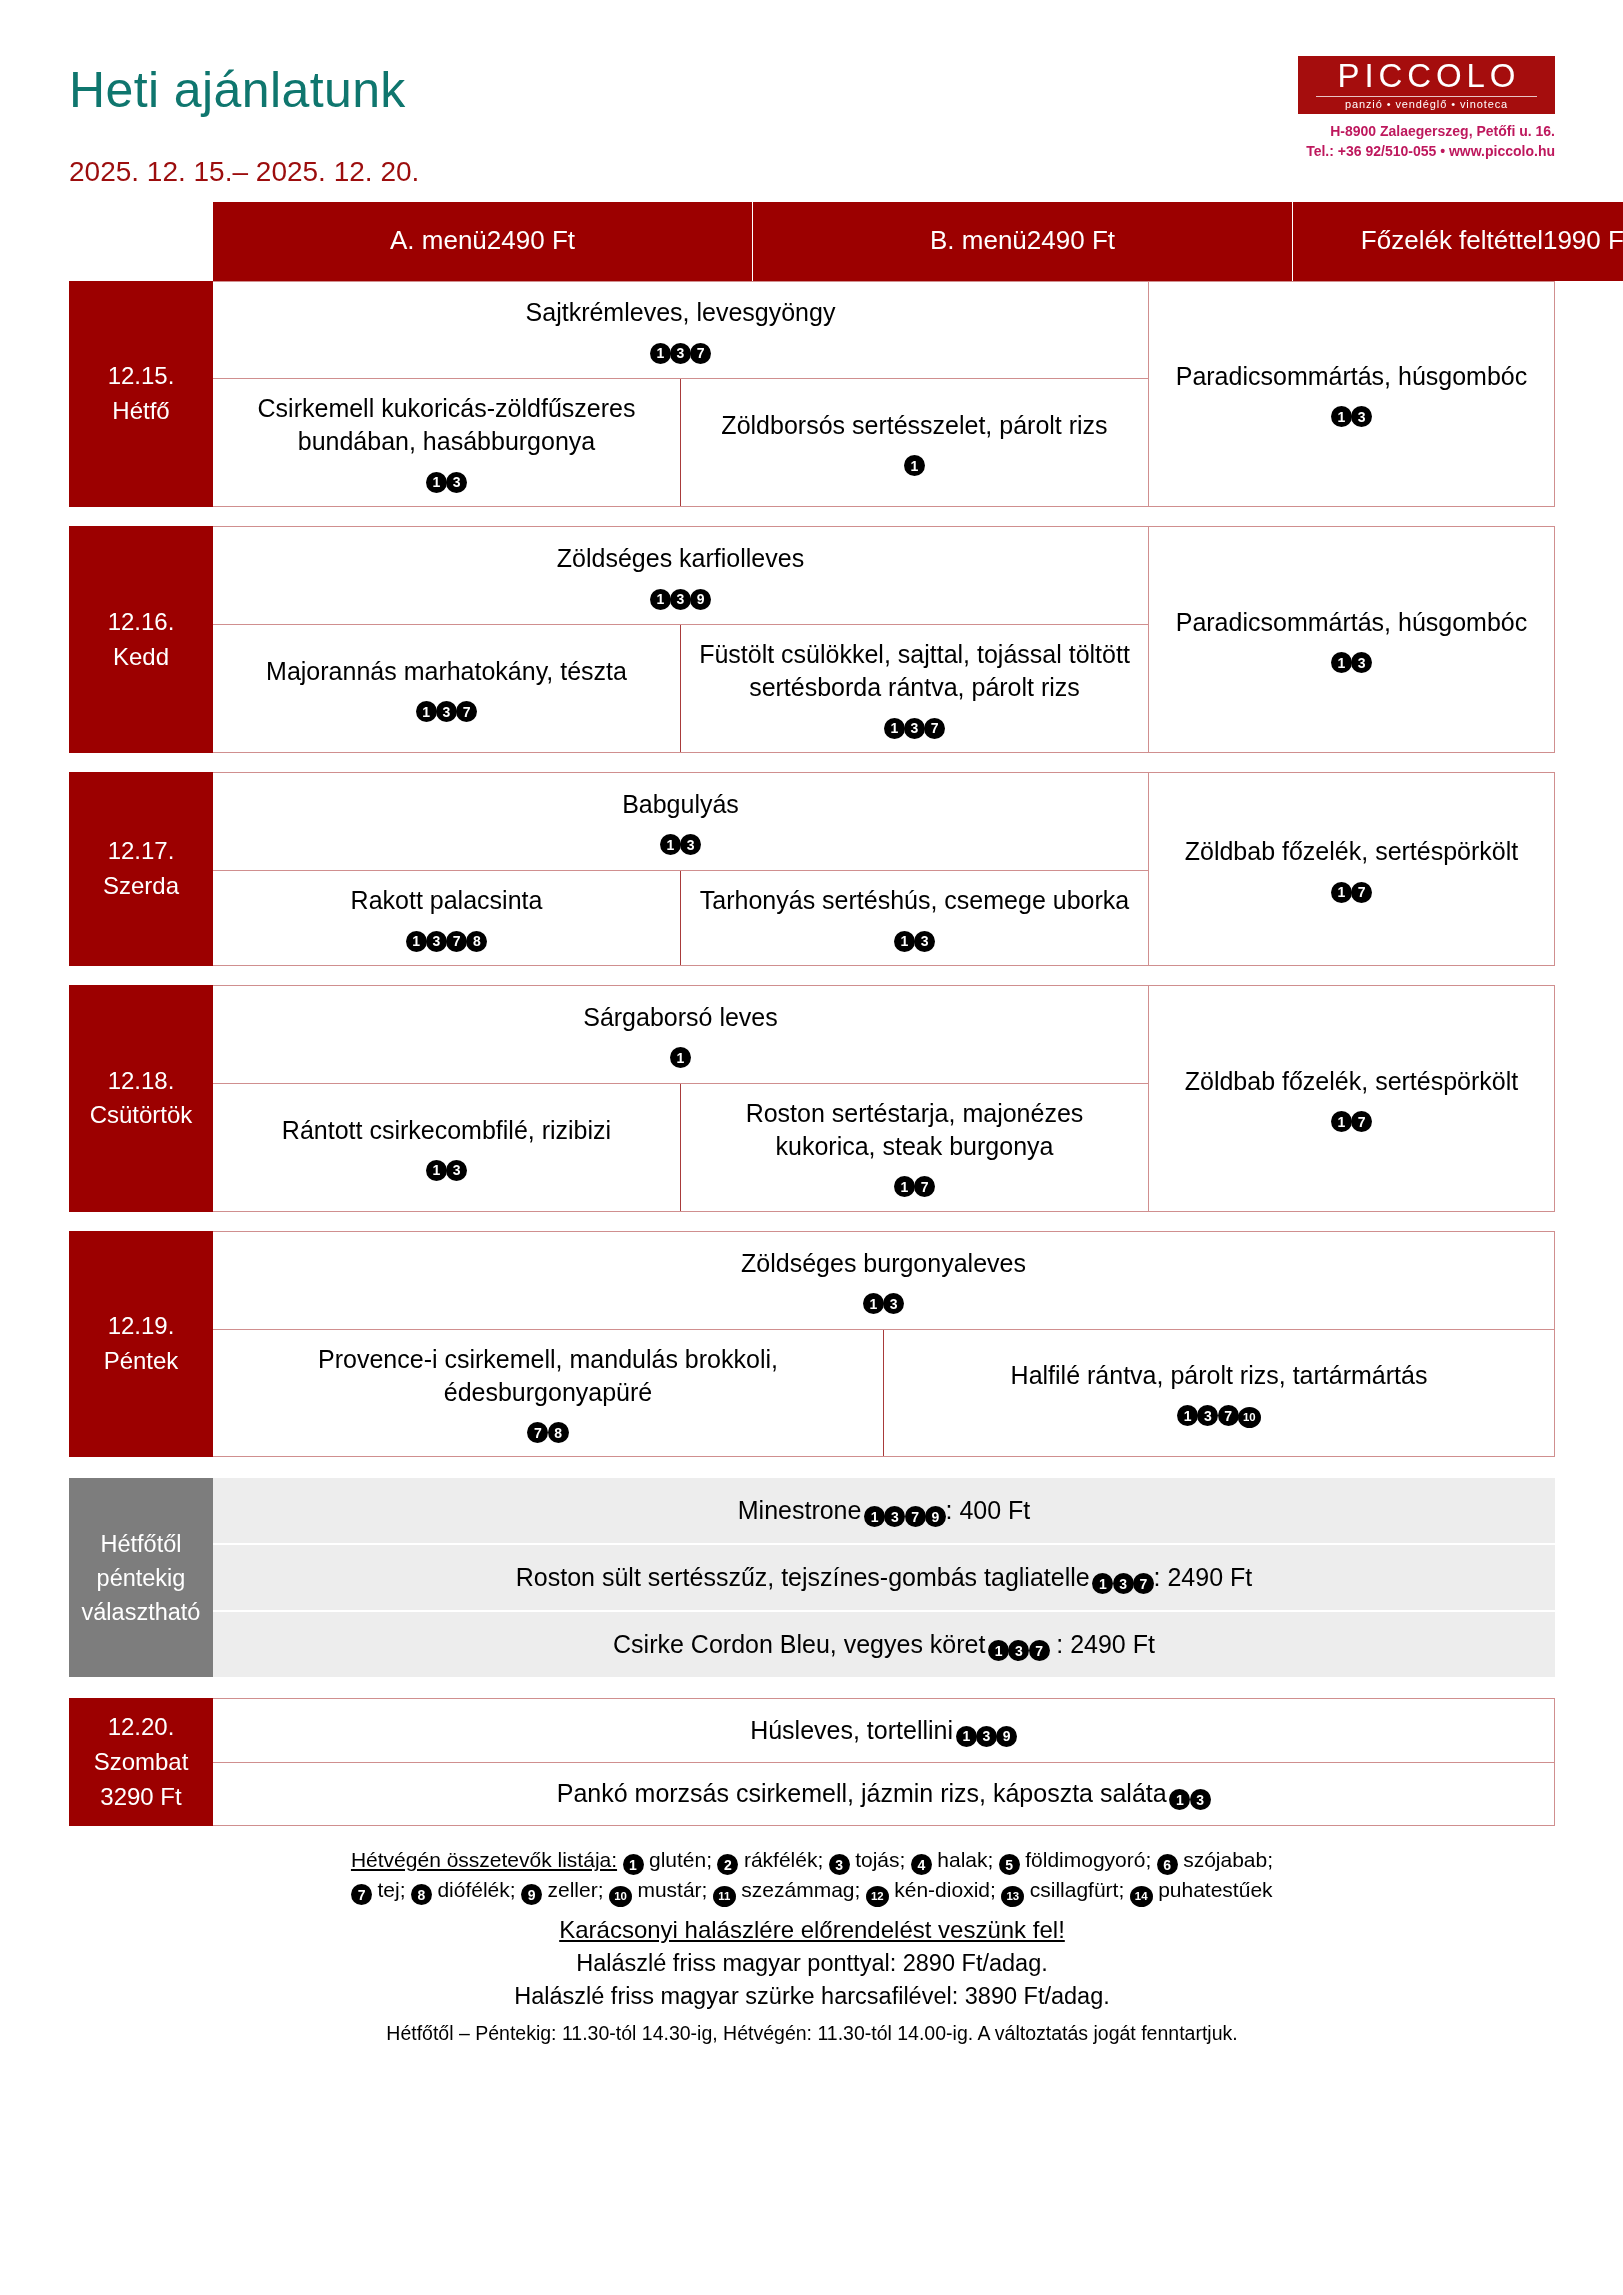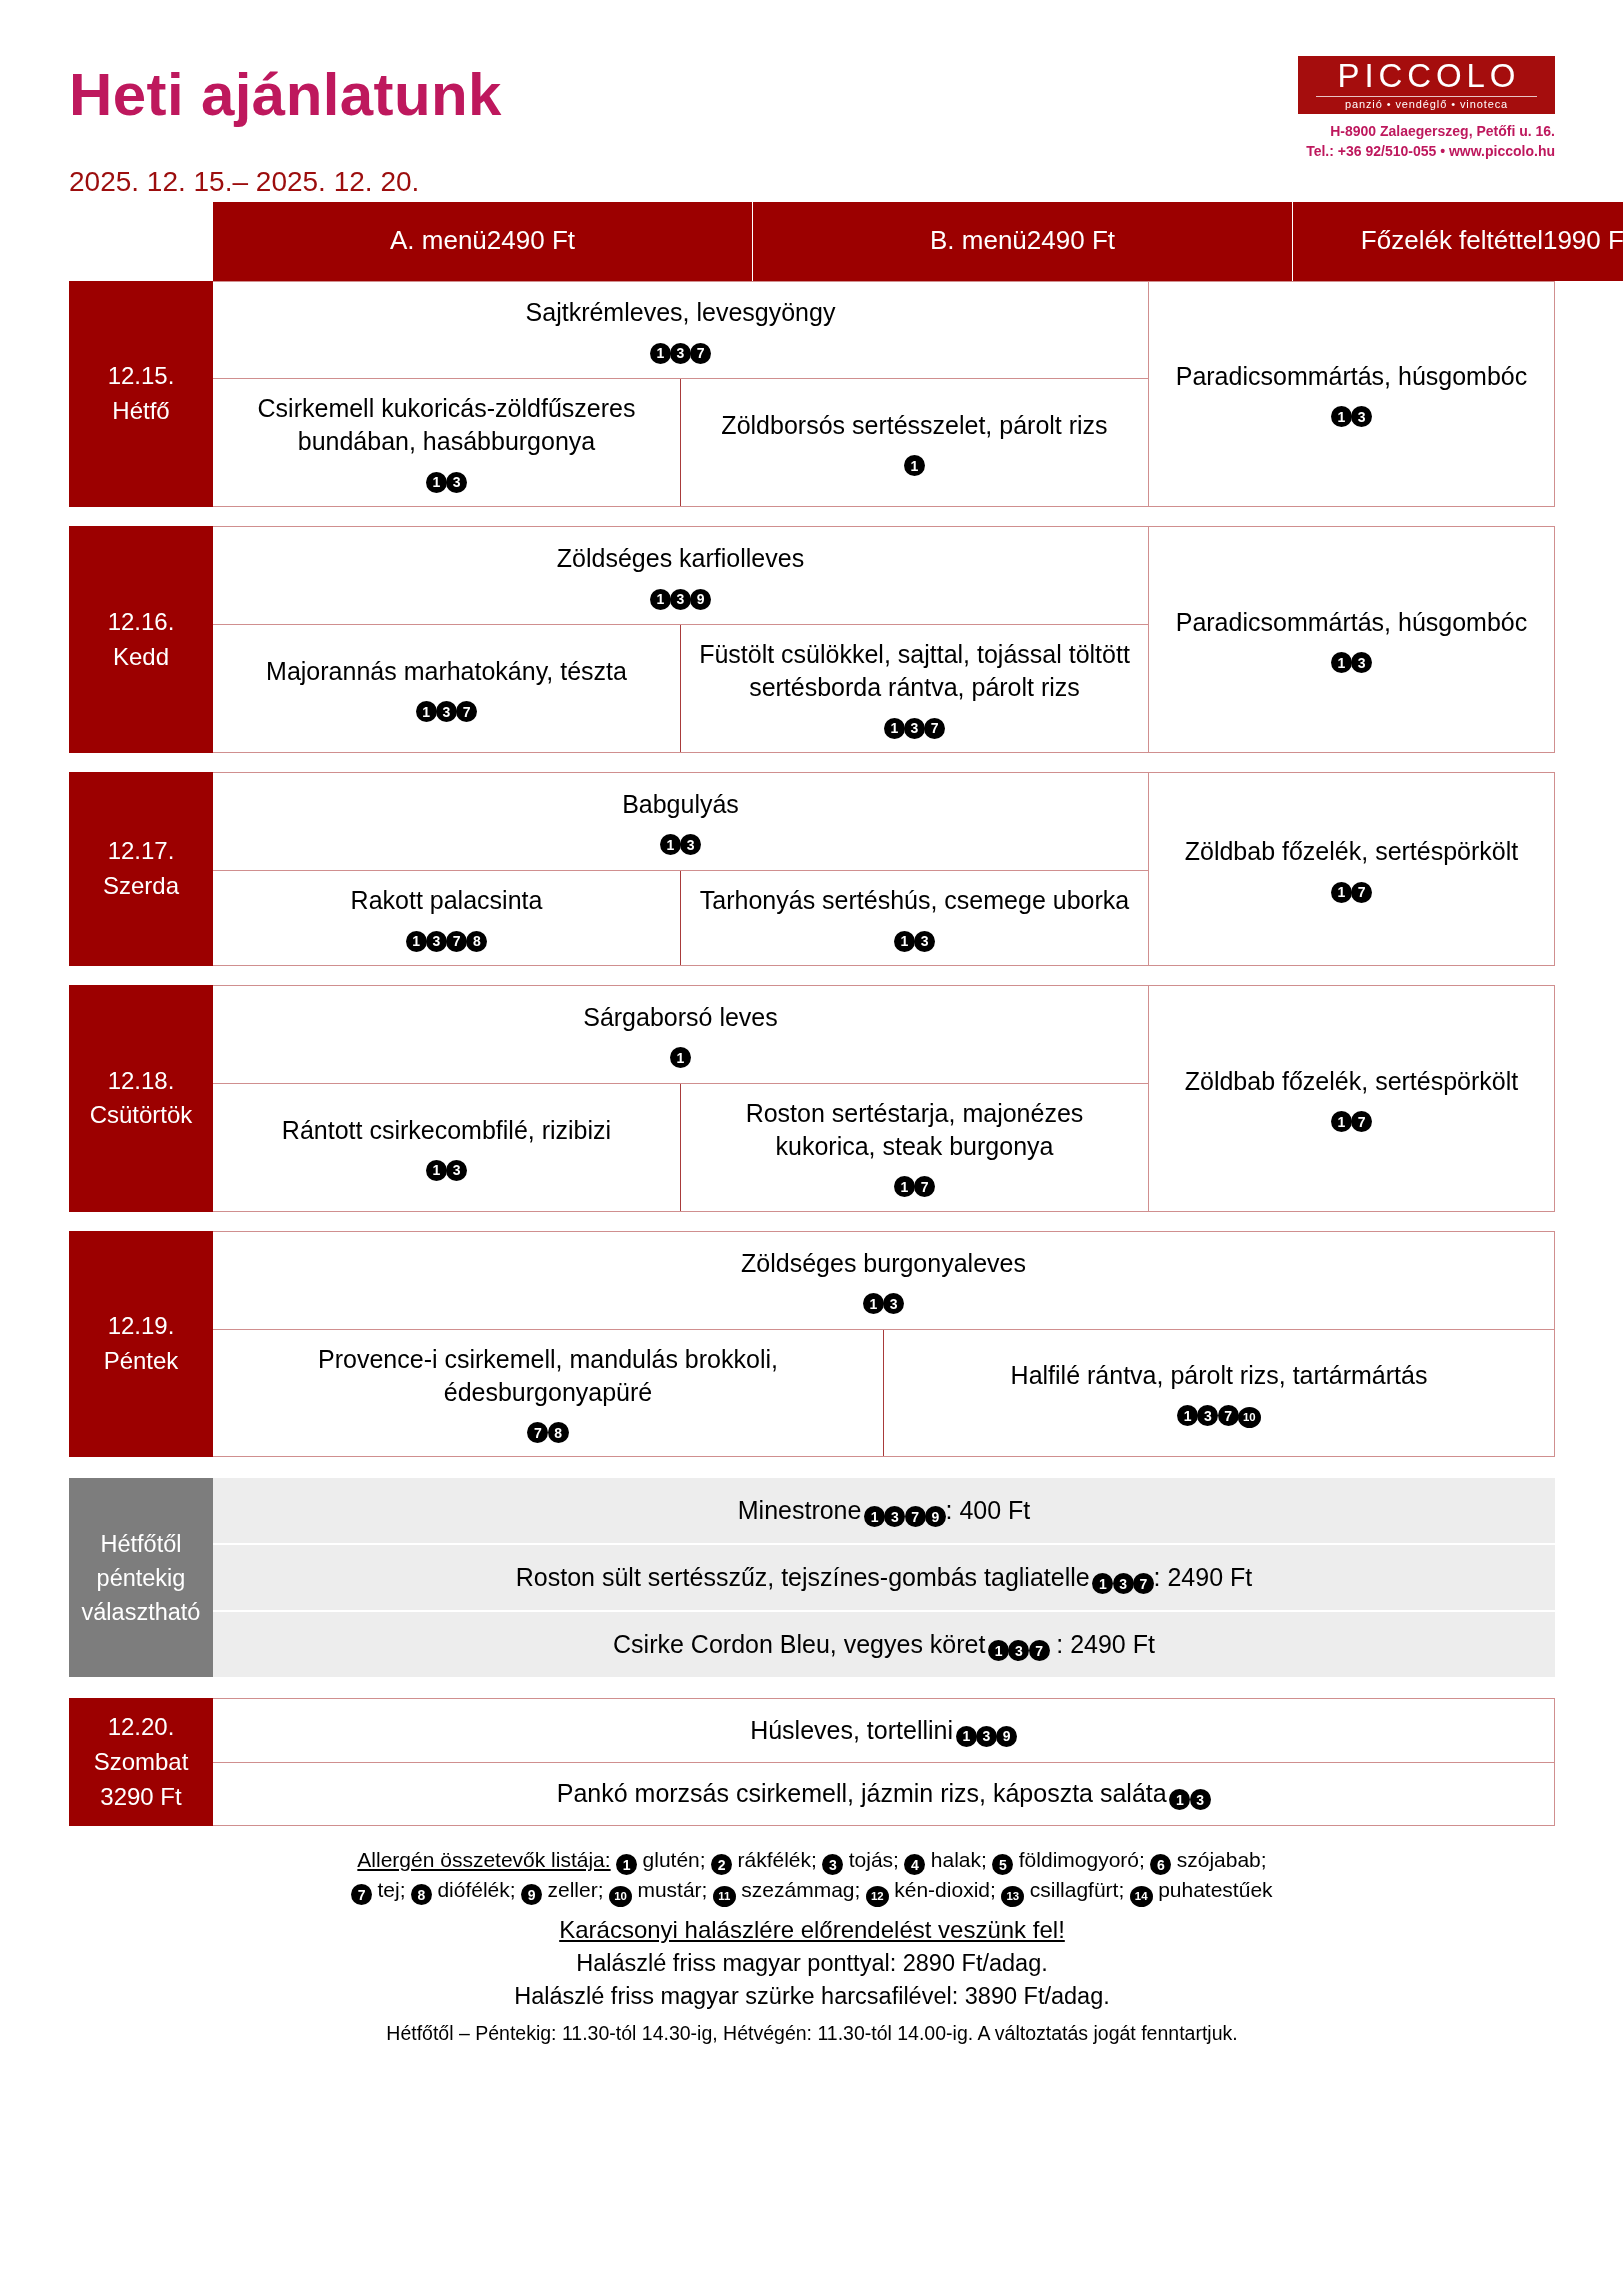--- a/index.html
+++ b/index.html
@@ -27,23 +27,23 @@
     display: flex;
     justify-content: space-between;
     align-items: flex-start;
     padding-top: 49px;
     height: 187px;
   }
 
   .header-left { padding-top: 16px; }
 
   .page-title {
-    font-size: 60px;
-    color: #be185d;
-    font-weight: 700;
+    font-size: 50px;
+    color: #0f766e;
+    font-weight: 400;
     letter-spacing: 0.4px;
     line-height: 1;
   }
 
   .date-range {
     font-size: 28px;
     color: #9c0d0d;
     margin-top: 41px;
     font-weight: 400;
   }
@@ -470,21 +470,21 @@
           </div>
           <div class="sat-row">
             <div class="dish">Pankó morzsás csirkemell, jázmin rizs, káposzta saláta<span class="alg-inline"><span class="alg">1</span><span class="alg">3</span></span></div>
           </div>
         </div>
     </div>
   </div>
 
   <div class="footer">
     <div class="allergen-legend" id="legend-container">
-        <div><span class="legend-label">Allergén összetevők listája:</span> <span class="alg">1</span><span> glutén; </span><span class="alg">2</span><span> rákfélék; </span><span class="alg">3</span><span> tojás; </span><span class="alg">4</span><span> halak; </span><span class="alg">5</span><span> földimogyoró; </span><span class="alg">6</span><span> szójabab; </span></div>
+        <div><span class="legend-label">Hétvégén összetevők listája:</span> <span class="alg">1</span><span> glutén; </span><span class="alg">2</span><span> rákfélék; </span><span class="alg">3</span><span> tojás; </span><span class="alg">4</span><span> halak; </span><span class="alg">5</span><span> földimogyoró; </span><span class="alg">6</span><span> szójabab; </span></div>
         <div><span class="alg">7</span><span> tej; </span><span class="alg">8</span><span> diófélék; </span><span class="alg">9</span><span> zeller; </span><span class="alg wide">10</span><span> mustár; </span><span class="alg wide">11</span><span> szezámmag; </span><span class="alg wide">12</span><span> kén-dioxid; </span><span class="alg wide">13</span><span> csillagfürt; </span><span class="alg wide">14</span><span> puhatestűek </span></div>
       </div>
     <div class="promo-head">Karácsonyi halászlére előrendelést veszünk fel!</div>
     <div class="promo-line">Halászlé friss magyar ponttyal: 2890 Ft/adag.</div>
     <div class="promo-line">Halászlé friss magyar szürke harcsafilével: 3890 Ft/adag.</div>
     <div class="hours-line">Hétfőtől – Péntekig: 11.30-tól 14.30-ig, Hétvégén: 11.30-tól 14.00-ig.   A változtatás jogát fenntartjuk.</div>
   </div>
 
 </div>
 

